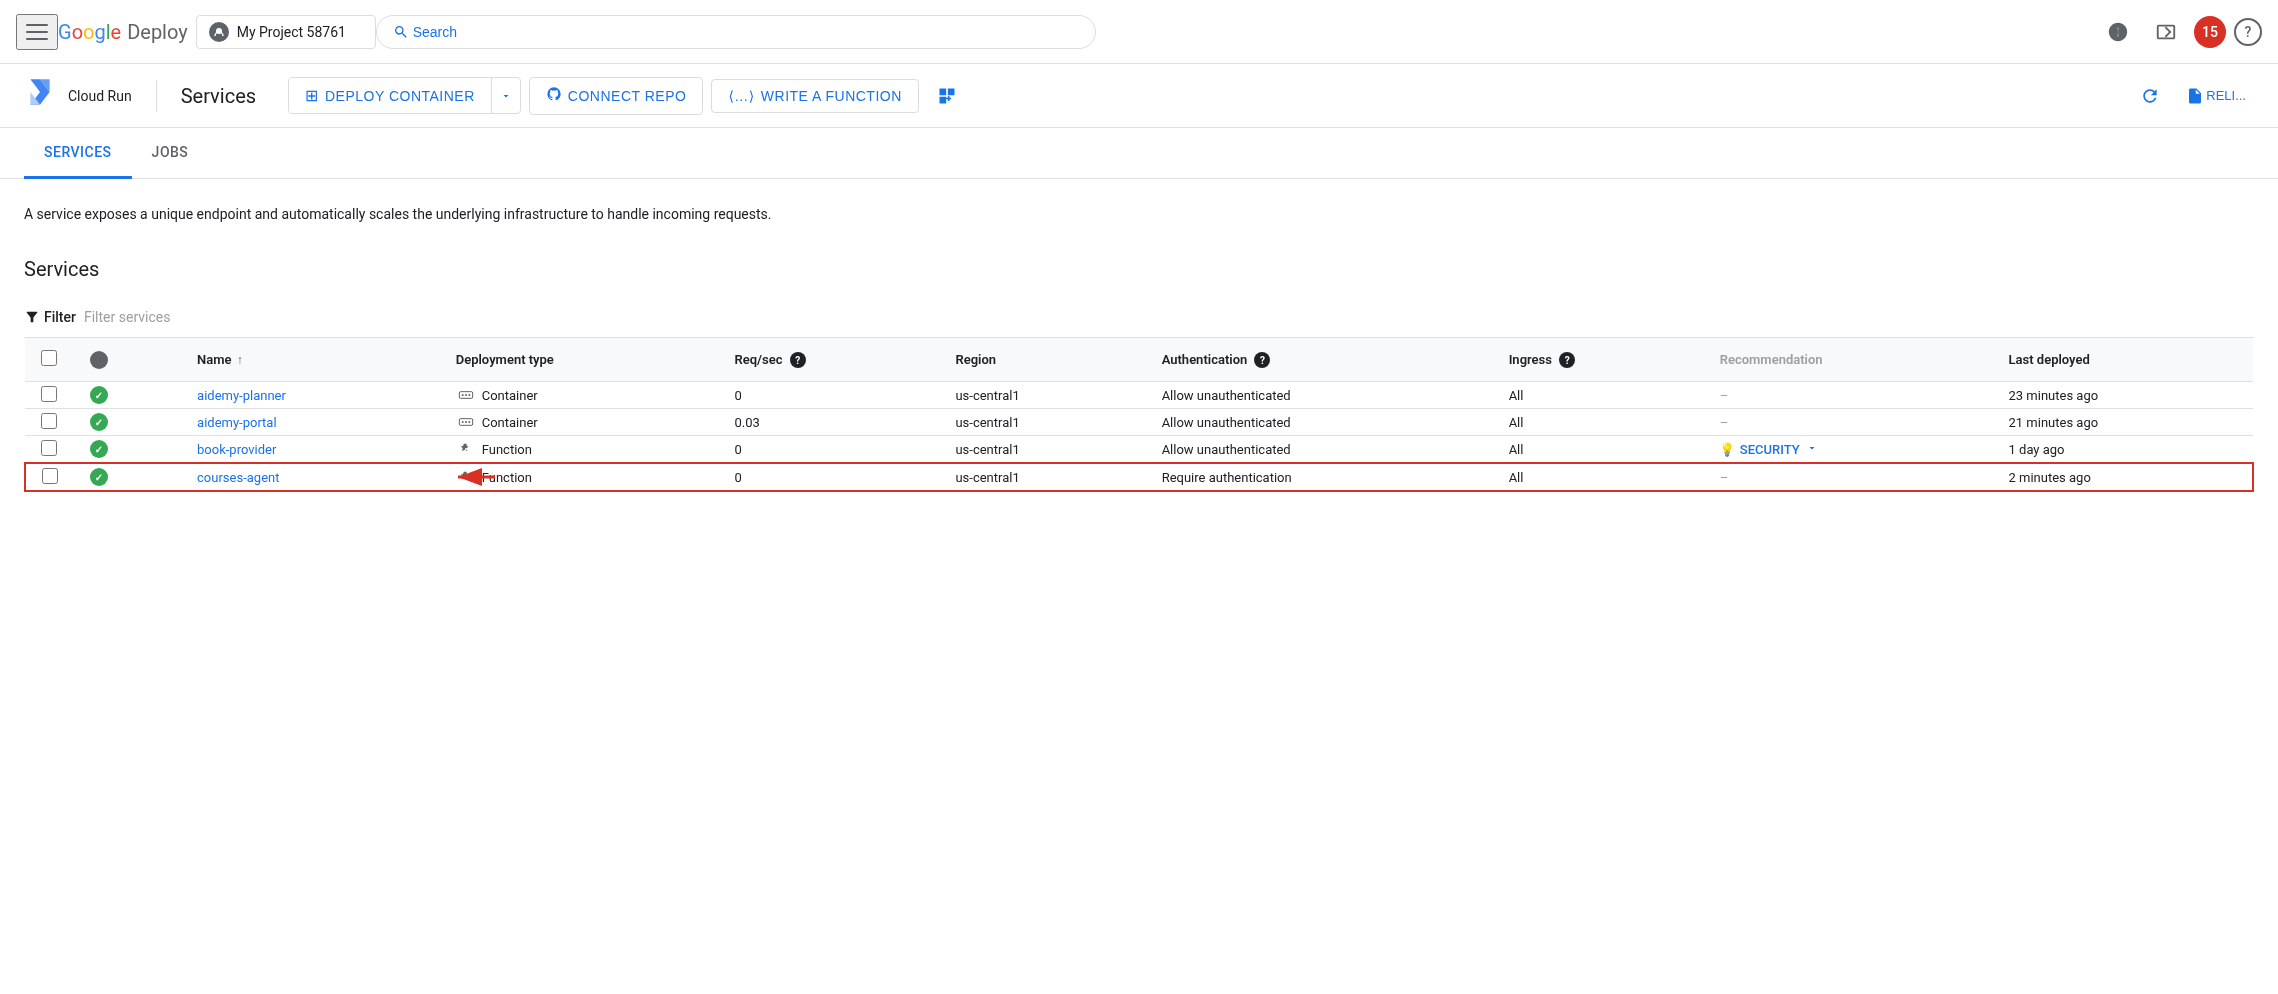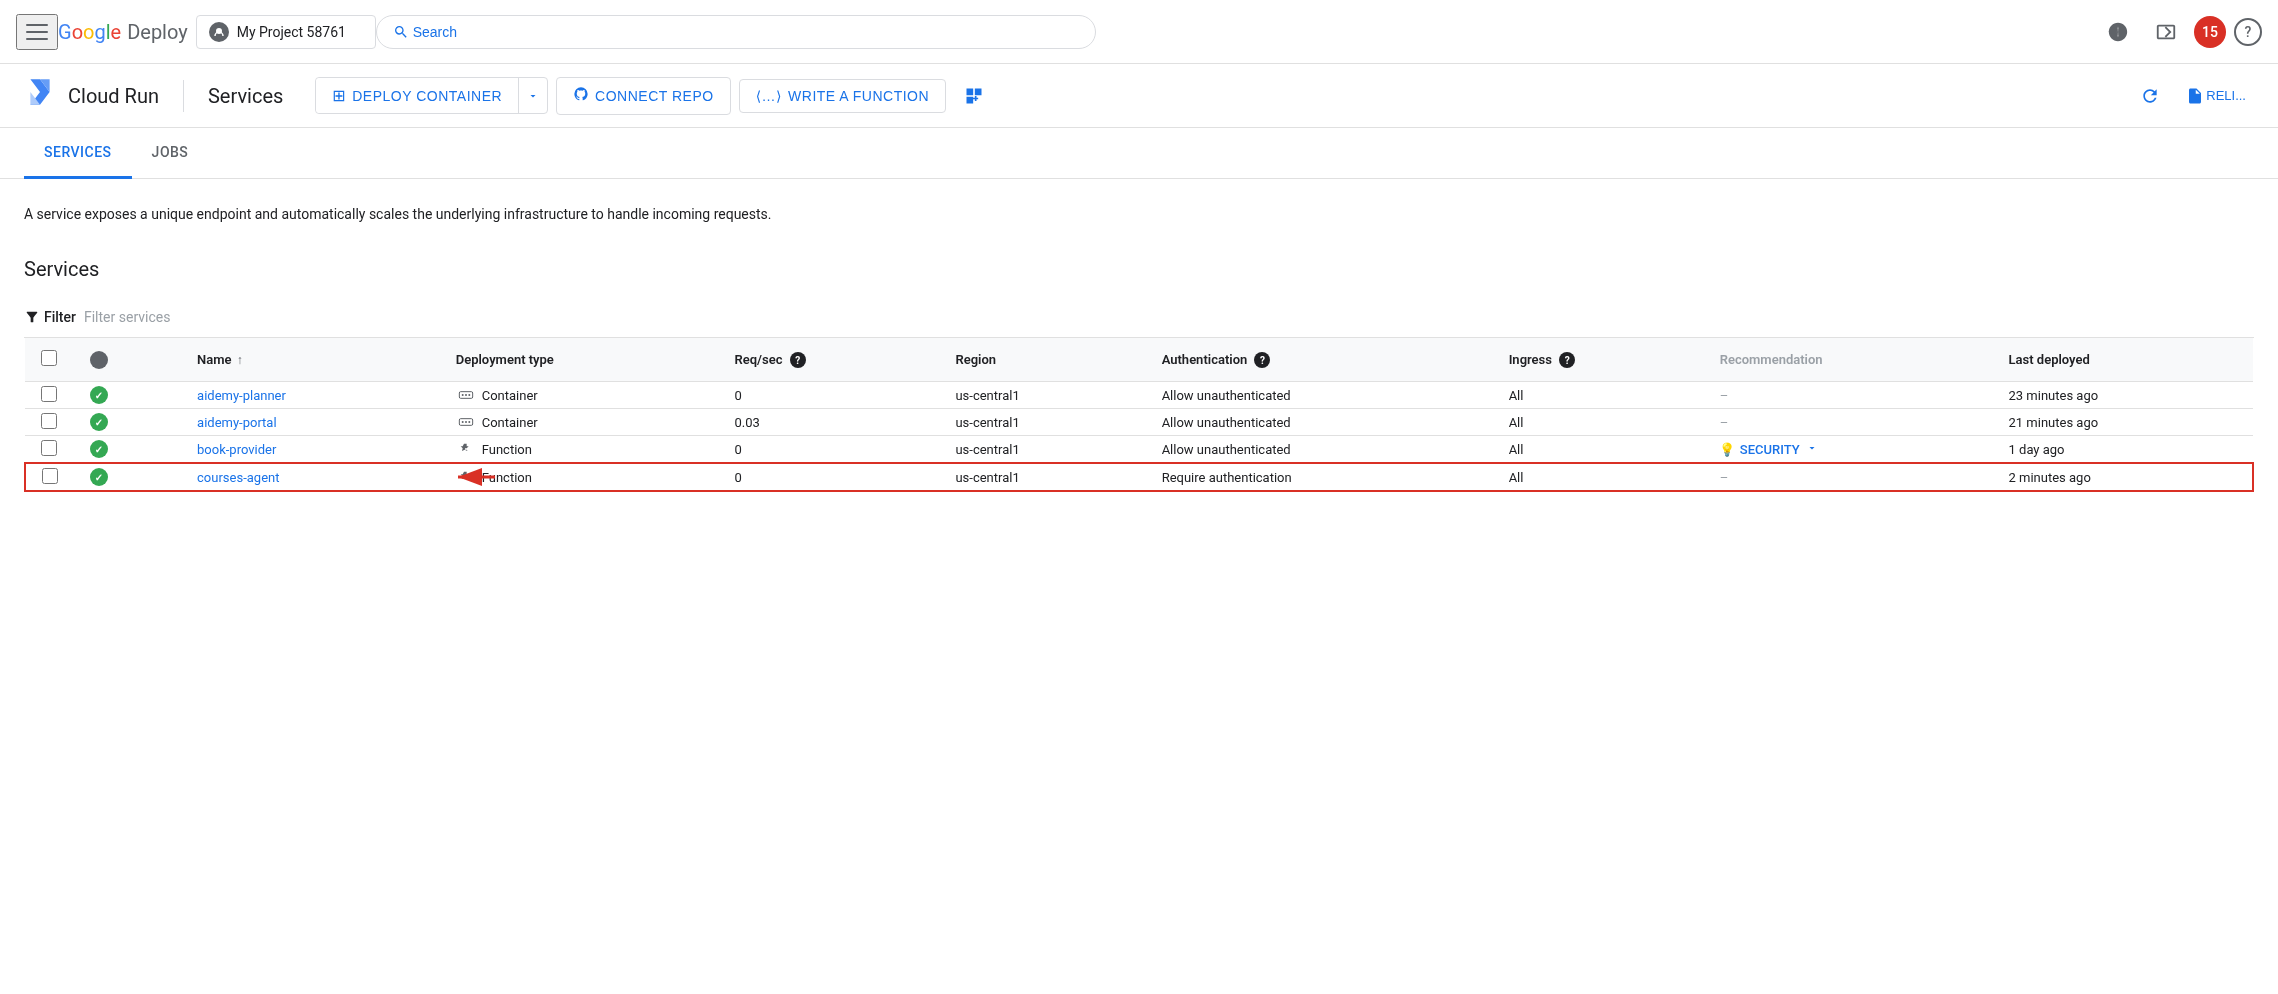--- a/index.html
+++ b/index.html
@@ -58,21 +58,21 @@
       cursor: pointer; color: #5f6368; font-size: 14px; font-weight: 500;
     }
 
     
     .service-nav {
       display: flex; align-items: center; height: 64px;
       padding: 0 24px; border-bottom: 1px solid #e0e0e0; gap: 16px;
     }
     .service-logo { display: flex; align-items: center; gap: 12px; }
     .cloud-run-icon { color: #1a73e8; font-size: 28px; }
-    .service-title { font-size: 20px; font-weight: 400; color: #202124; }
+    .service-title { font-size: 14px; font-weight: 400; color: #202124; }
     .service-divider { width: 1px; height: 32px; background: #dadce0; margin: 0 8px; }
     .service-page-title { font-size: 20px; font-weight: 400; color: #202124; }
     .action-buttons { display: flex; align-items: center; gap: 8px; margin-left: 16px; }
     .action-btn {
       display: flex; align-items: center; gap: 6px;
       padding: 8px 16px; border-radius: 4px; cursor: pointer;
       font-size: 14px; font-weight: 500; color: #1a73e8;
       border: 1px solid #dadce0; background: #fff; text-transform: uppercase;
       letter-spacing: 0.5px;
     }

